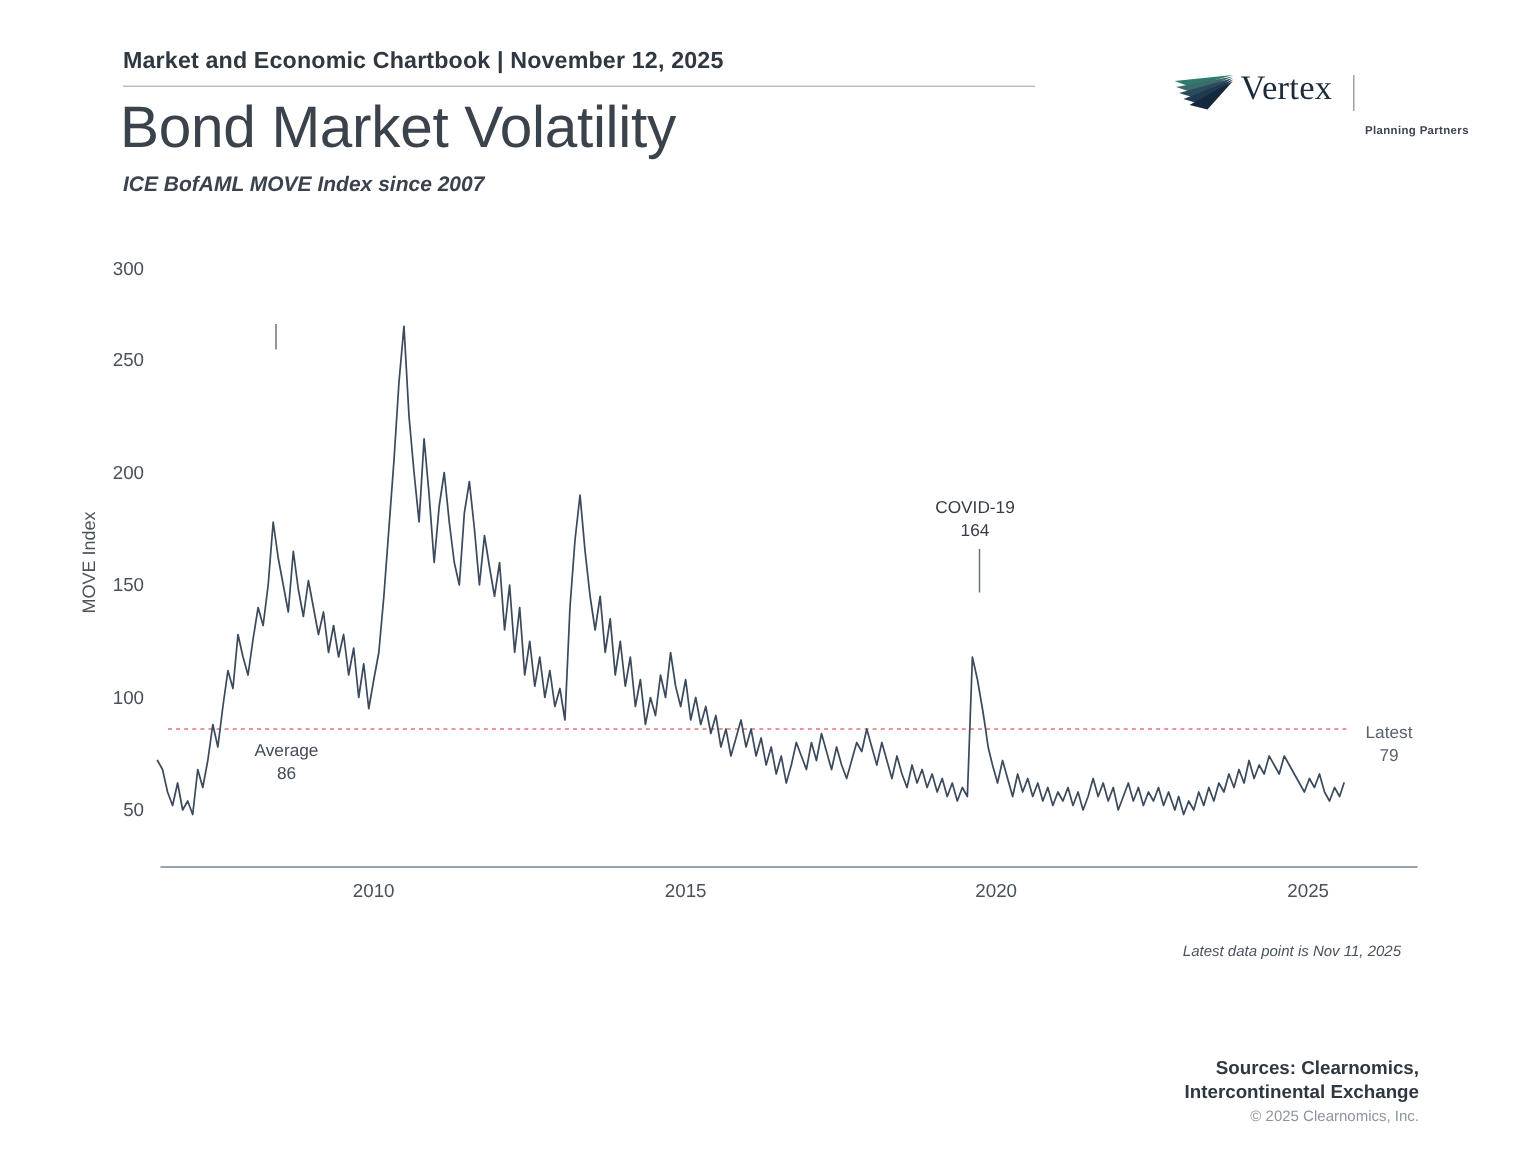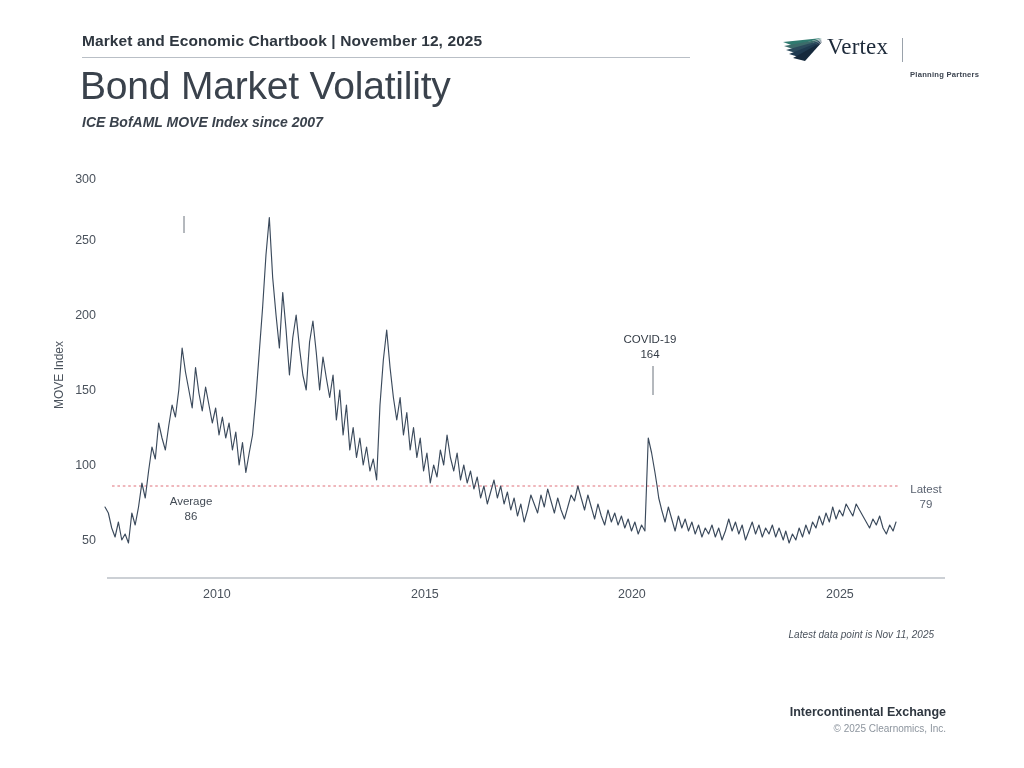--- a/index.html
+++ b/index.html
@@ -45,21 +45,21 @@
     font-size: 14px;
     font-style: italic;
     font-weight: 600;
     color: #3a424c;
     white-space: nowrap;
   }
 
   
   #logo {
     position: absolute;
-    left: 782px; top: 34px;
+    left: 782px; top: 46px;
     width: 168px; height: 36px;
   }
   #logo-mark { position: absolute; left: 0; top: 3px; }
   #logo-word {
     position: absolute; left: 45px; top: 0px;
     font-family: "Liberation Serif", serif;
     font-size: 23px;
     color: #1d2a3a;
     letter-spacing: 0.2px;
   }
@@ -86,21 +86,21 @@
   }
   #chart-svg { position: absolute; left: 0; top: 0; }
 
   .tick-label {
     position: absolute;
     font-size: 12.5px;
     color: #4a525c;
     white-space: nowrap;
   }
   .ytick { text-align: right; width: 34px; }
-  .xtick { text-align: left; width: 60px; }
+  .xtick { text-align: right; width: 60px; }
 
   #y-axis-title {
     position: absolute;
     left: -1px; top: 368px;
     width: 120px;
     text-align: center;
     font-size: 12px;
     color: #4a525c;
     transform: rotate(-90deg);
     transform-origin: center center;
@@ -224,15 +224,16 @@
 
   <div id="annot-latest">
     <div>Latest</div>
     <div>79</div>
   </div>
 
   <div id="footnote">Latest data point is Nov 11, 2025</div>
 </div>
 
 <div id="sources">
+  <div class="source-line">Sources: Clearnomics,</div>
   <div class="source-line">Intercontinental Exchange</div>
   <div id="copyright">© 2025 Clearnomics, Inc.</div>
 </div>
 
 </body></html>

